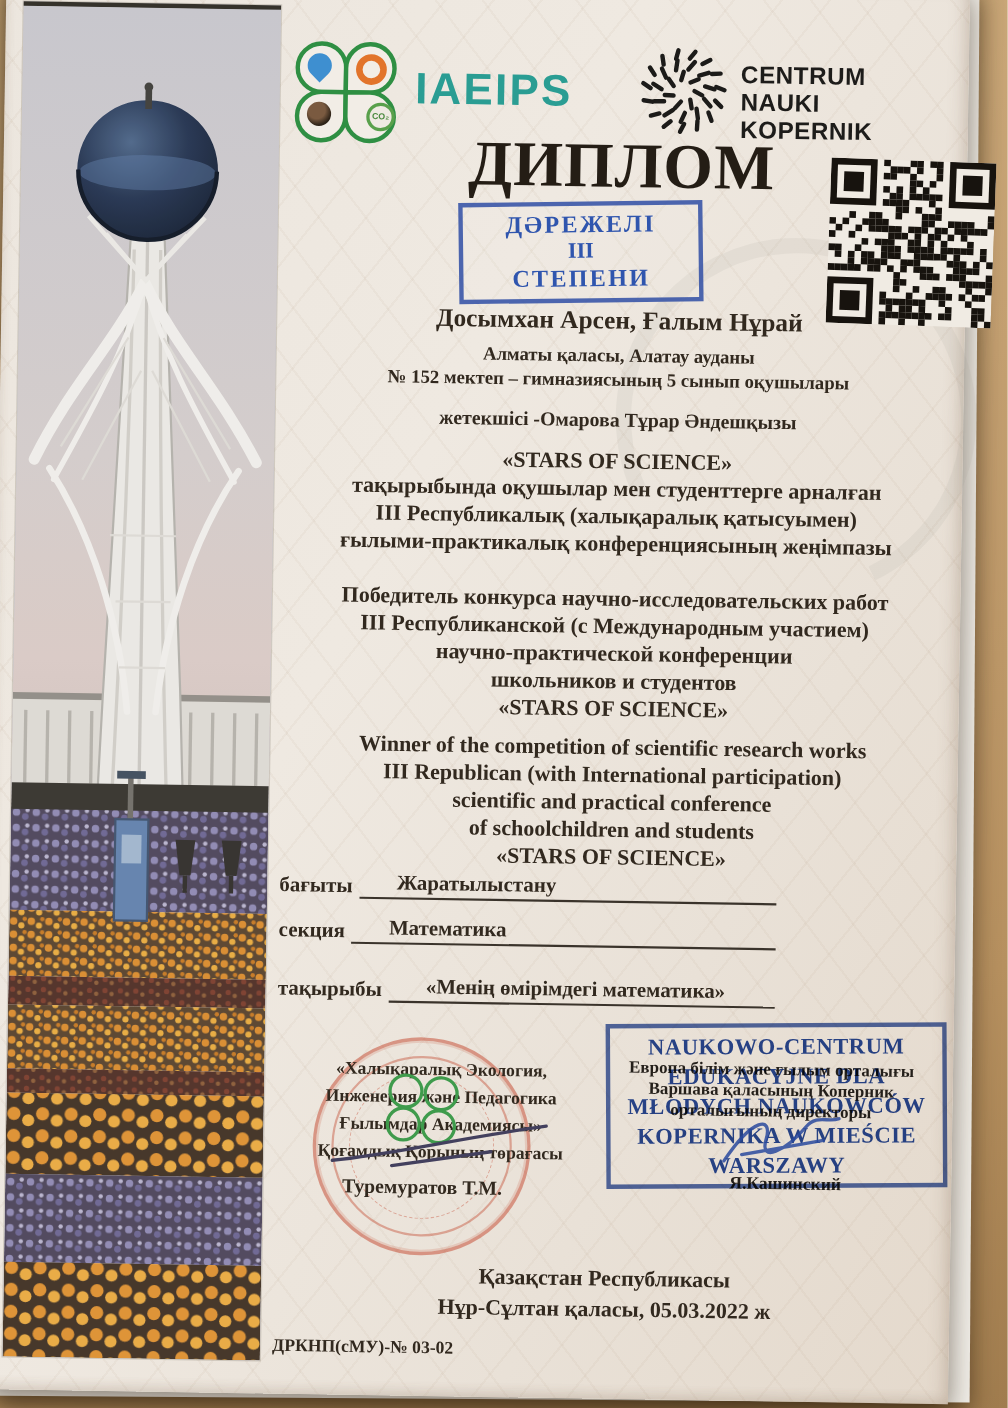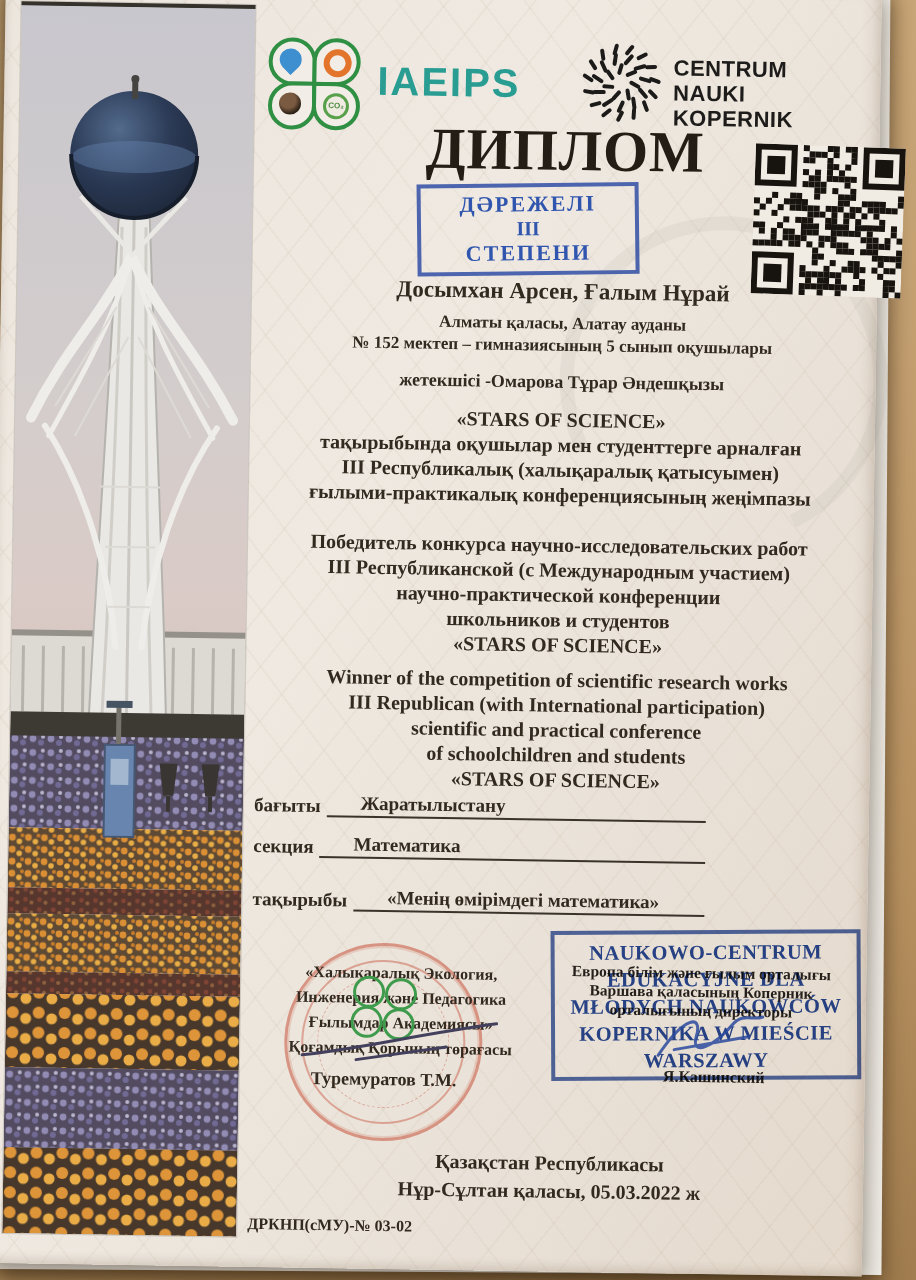--- a/index.html
+++ b/index.html
@@ -55,21 +55,21 @@
   .iaeips .mark{position:absolute;left:0;top:2px;width:92px;height:92px;}
   .petal{position:absolute;width:40px;height:40px;border:4px solid #2f8f43;background:#f2ede6;}
   .petal.tl{left:3px;top:4px;border-radius:50% 50% 0 50%;}
   .petal.tr{left:47px;top:4px;border-radius:50% 50% 50% 0;}
   .petal.bl{left:3px;top:48px;border-radius:50% 0 50% 50%;}
   .petal.br{left:47px;top:48px;border-radius:0 50% 50% 50%;}
   .petal .dot{position:absolute;left:7px;top:7px;width:22px;height:22px;border-radius:50%;}
   .dot.drop{background:#3e8fd0;border-radius:50% 50% 50% 0;transform:rotate(-45deg);}
   .dot.ring{border:6px solid #e2742b;width:16px;height:16px;background:transparent;}
   .dot.photo-dot{background:radial-gradient(circle at 40% 35%,#7a5a40 0 40%,#2e2318 70%);}
-  .dot.co2{border:3px solid #59a04b;background:#efeae2;width:20px;height:20px;font-family:"Liberation Sans",sans-serif;font-size:8px;color:#4b8a3f;line-height:20px;text-align:center;font-weight:bold;}
+  .dot.co2{border:3px solid #59a04b;background:#efeae2;width:20px;height:20px;font-family:"Liberation Sans",sans-serif;font-size:8px;color:#4b8a3f;line-height:20px;text-align:center;font-weight:bold;margin-left:10px;}
   .iaeips .word{position:absolute;left:112px;top:26px;font-family:"Liberation Sans",sans-serif;font-size:40px;font-weight:bold;color:#2a9d93;letter-spacing:2px;}
   .cnk{position:absolute;left:322px;top:2px;height:96px;}
   .cnk .star{position:absolute;left:0;top:4px;width:80px;height:80px;}
   .cnk .word{position:absolute;left:92px;top:16px;font-family:"Liberation Sans",sans-serif;font-size:22px;font-weight:bold;color:#1d1c1a;line-height:25px;letter-spacing:.5px;text-align:left;}
   
   .deg-stamp{
     position:absolute;left:160px;top:200px;width:222px;height:92px;
     border:4px solid rgba(47,78,164,.85);transform:rotate(-1.6deg);
     color:#2f55ae;text-align:center;font-weight:bold;
     padding-top:4px;box-sizing:border-box;

